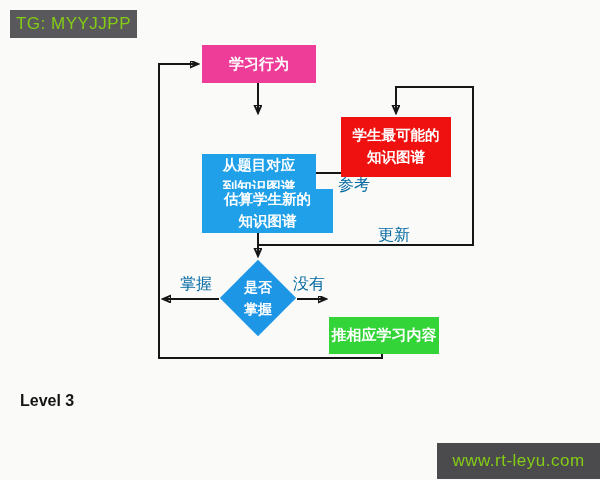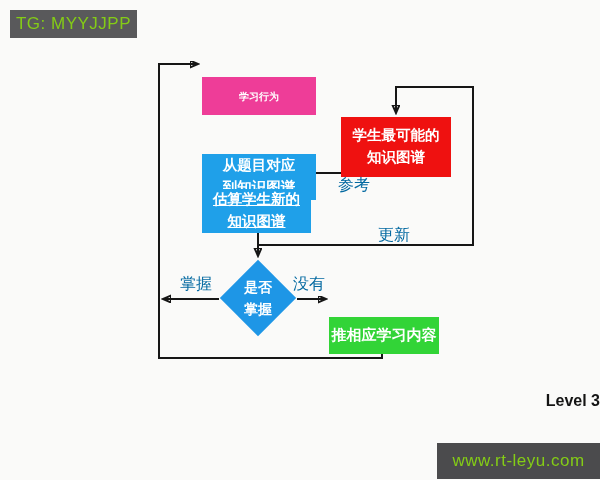--- a/index.html
+++ b/index.html
@@ -16,43 +16,43 @@
   #site-badge{right:0;top:443px;width:163px;height:36px;background:#4b4b4d;}
   
   #edges{position:absolute;left:0;top:0;pointer-events:none;}
   #edges path, #edges polyline{fill:none;stroke:#161616;stroke-width:2;}
   
   .node{
     position:absolute;display:flex;align-items:center;justify-content:center;
     color:#fff;font-weight:bold;text-align:center;white-space:pre-line;
     font-size:14.5px;line-height:1.5;
   }
-  #node-learning-behavior{left:202px;top:45px;width:114px;height:38px;background:#ee3d98;font-size:10px;margin-top:32px;}
+  #node-learning-behavior{left:202px;top:45px;width:114px;height:38px;background:#ee3d98;font-size:15px;}
   #node-question-to-graph{left:202px;top:117px;width:114px;height:46px;background:#1fa0e9;margin-top:37px;}
   #node-most-likely-graph{left:341px;top:117px;width:110px;height:60px;background:#ef1110;}
-  #node-estimate-new-graph{left:202px;top:189px;width:109px;height:44px;background:#1fa0e9;text-decoration:underline;}
+  #node-estimate-new-graph{left:202px;top:189px;width:131px;height:44px;background:#1fa0e9;}
   #node-recommend-content{left:329px;top:283px;width:110px;height:37px;background:#32d437;font-size:15px;margin-top:34px;}
   #diamond-shape{
     position:absolute;left:231px;top:271px;width:54px;height:54px;background:#1e96e6;
     transform:rotate(45deg);
   }
   #node-mastered-decision{
     left:220px;top:276px;width:76px;height:46px;background:transparent;font-size:14px;line-height:1.55;
   }
   
   .edge-label{
     position:absolute;color:#0369a1;font-weight:normal;font-size:16px;white-space:nowrap;
   }
   #label-reference{left:338px;top:175px;}
   #label-update{left:378px;top:225px;}
   #label-mastered{left:180px;top:274px;}
   #label-not-mastered{left:293px;top:274px;}
   
   .caption{
-    position:absolute;left:20px;width:580px;text-align:right;color:#141414;font-weight:bold;
+    position:absolute;left:20px;width:580px;text-align:left;color:#141414;font-weight:bold;
   }
   #caption-level{top:392px;font-size:16px;}
   #caption-title{top:421px;font-size:17px;}
 </style>
 </head>
 <body>
 
 <div id="stage">
 
   <svg id="edges" width="600" height="480">

